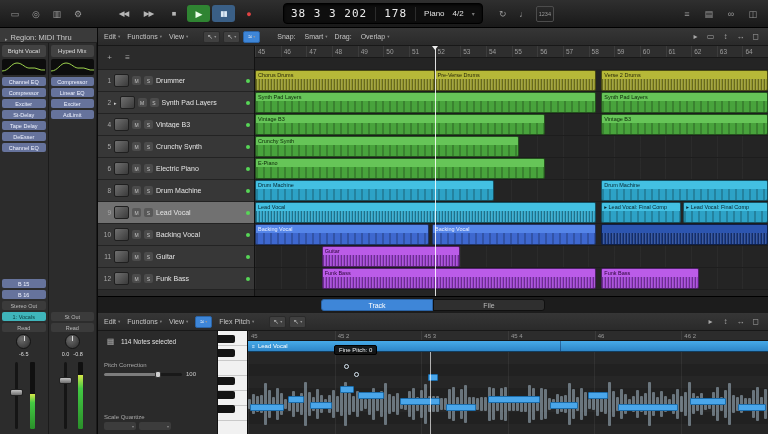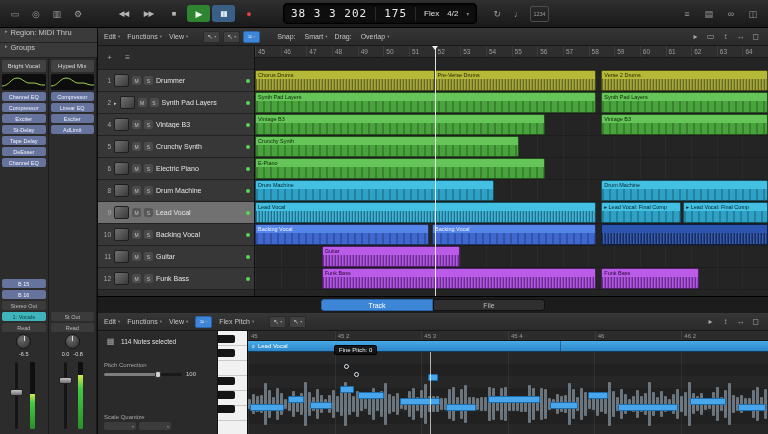--- a/index.html
+++ b/index.html
@@ -18,21 +18,21 @@
 #lcd .pos,#lcd .tempo{font-family:"DejaVu Sans Mono",monospace;font-size:11px;color:#ececec;letter-spacing:1px;white-space:nowrap}
 #lcd .kv{font-size:8px;color:#e0e0e0}
 #lcd .lcd-caret{color:#777;font-size:6px}
 .lcd-div{width:1px;height:14px;background:#2c2c2c}
 #tb-mid{display:flex;gap:3px;margin-left:8px}
 #tb-mid .count{font-size:5.5px;letter-spacing:0;border:1px solid #4c4c4c;border-radius:2px;color:#9a9a9a}
 #tb-right{margin-left:auto;display:flex;gap:4px}
 
 
 #inspector{position:absolute;left:0;top:28px;width:98px;height:406px;background:#262626;border-right:1px solid #0a0a0a;display:flex;flex-direction:column;z-index:20}
-.insp-sec{height:15px;flex:0 0 15px;background:#3a3a3a;border-bottom:1px solid #222;display:flex;align-items:flex-start;gap:3px;padding:0 5px;font-size:7.5px;color:#c8c8c8;white-space:nowrap;overflow:hidden}
+.insp-sec{height:15px;flex:0 0 15px;background:#3a3a3a;border-bottom:1px solid #222;display:flex;align-items:flex-end;gap:3px;padding:0 5px;font-size:7.5px;color:#c8c8c8;white-space:nowrap;overflow:hidden}
 .insp-sec .caret{font-size:5px;color:#999}
 #strips{flex:1;display:flex;overflow:hidden}
 .strip{width:49px;display:flex;flex-direction:column;background:#2c2c2c;border-right:1px solid #1b1b1b;padding:2px;gap:2px}
 .strip-name{flex:0 0 12px;background:#424242;border-radius:2px;font-size:6px;color:#ddd;display:flex;align-items:center;justify-content:center;overflow:hidden;white-space:nowrap}
 .eq-thumb{flex:0 0 16px;background:#0d0d0d;border-radius:2px;overflow:hidden}
 .slot{flex:0 0 9px;border-radius:2px;font-size:5.5px;display:flex;align-items:center;justify-content:center;overflow:hidden;white-space:nowrap}
 .slot.plugin,.slot.send{background:#66739c;color:#eef2ff}
 .slot.out,.slot.read{background:#3b3b3b;color:#bbb}
 .slot.group{background:#3fb5bb;color:#093a3c}
 .strip-spacer{flex:1 1 auto}
@@ -133,23 +133,23 @@
         <span class="tr-btn">◀◀</span>
         <span class="tr-btn">▶▶</span>
         <span class="tr-btn">■</span>
         <span class="tr-btn play">▶</span>
         <span class="tr-btn pause">▮▮</span>
         <span class="tr-btn record">●</span>
       </span>
     <div id="lcd">
       <span class="pos">38 3 3 202</span>
       <span class="lcd-div"></span>
-      <span class="tempo">175</span>
+      <span class="tempo">178</span>
       <span class="lcd-div"></span>
-      <span class="kv">Flex</span>
+      <span class="kv">Piano</span>
       <span class="kv">4/2</span>
       <span class="lcd-caret">▾</span>
     </div>
     <span id="tb-mid">
         <span class="tb-icon">↻</span>
         <span class="tb-icon">♩</span>
         <span class="tb-icon count">1234</span>
       </span>
     <span id="tb-right">
         <span class="tb-icon">≡</span>
@@ -157,24 +157,20 @@
         <span class="tb-icon">∞</span>
         <span class="tb-icon">◫</span>
       </span>
   </div>
 
   <div id="inspector">
     <div id="insp-secs">
         <div class="insp-sec">
           <span class="caret">▸</span>
           <span>Region: MIDI Thru</span>
-        </div>
-        <div class="insp-sec">
-          <span class="caret">▸</span>
-          <span>Groups</span>
         </div>
       </div>
     <div id="strips">
         <div class="strip">
           <div class="strip-name">Bright Vocal</div>
           <div class="eq-thumb"><svg width="43" height="16" viewBox="0 0 43 16">
               <path d="M0 12 C7 12 9 4 15 4 C21 4 23 10 29 9 C35 8 37 12 43 11" stroke="#9fd44f" fill="none" stroke-width="1"></path>
             </svg></div>
           <div class="slot plugin">Channel EQ</div>
           <div class="slot plugin">Compressor</div>

